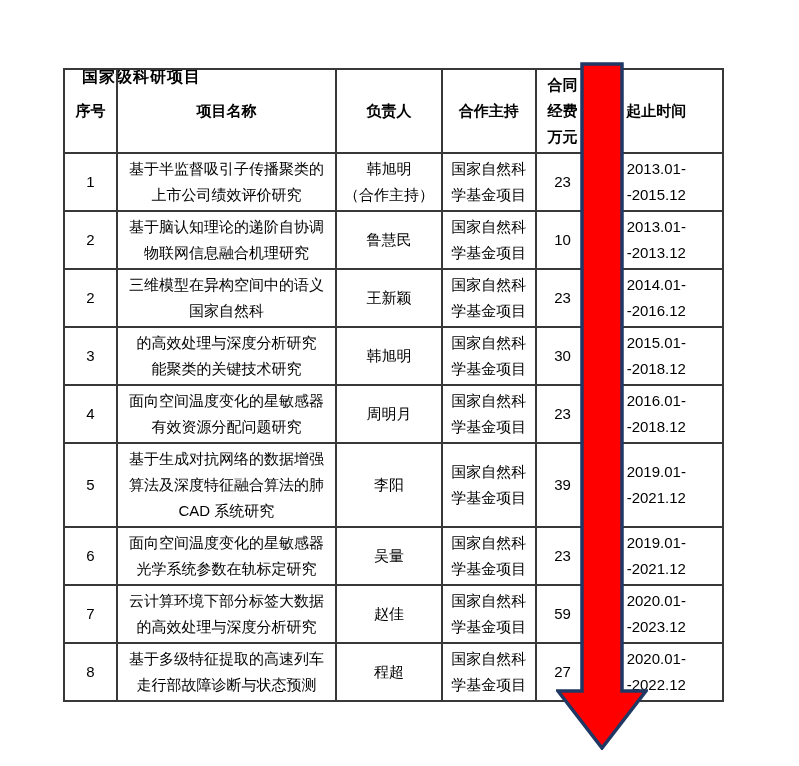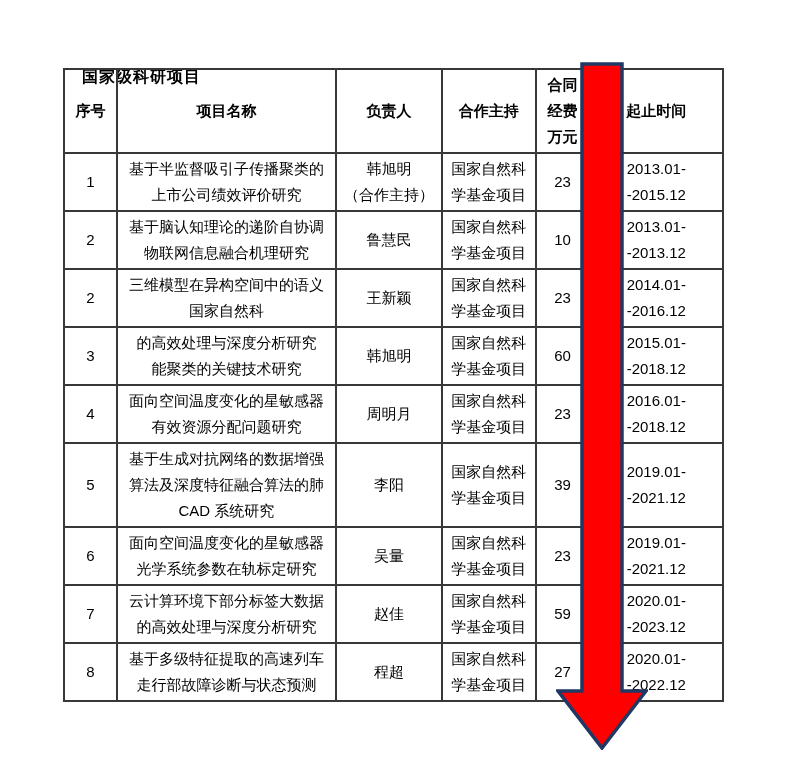--- a/index.html
+++ b/index.html
@@ -121,21 +121,21 @@
       <td>2014.01-
 -2016.12</td>
     </tr>
     <tr class="r2">
       <td>3</td>
       <td class="c-name">的高效处理与深度分析研究
 能聚类的关键技术研究</td>
       <td>韩旭明</td>
       <td>国家自然科
 学基金项目</td>
-      <td>60</td>
+      <td>30</td>
       <td>2015.01-
 -2018.12</td>
     </tr>
     <tr class="r2">
       <td>4</td>
       <td class="c-name">面向空间温度变化的星敏感器
 有效资源分配问题研究</td>
       <td>周明月</td>
       <td>国家自然科
 学基金项目</td>

